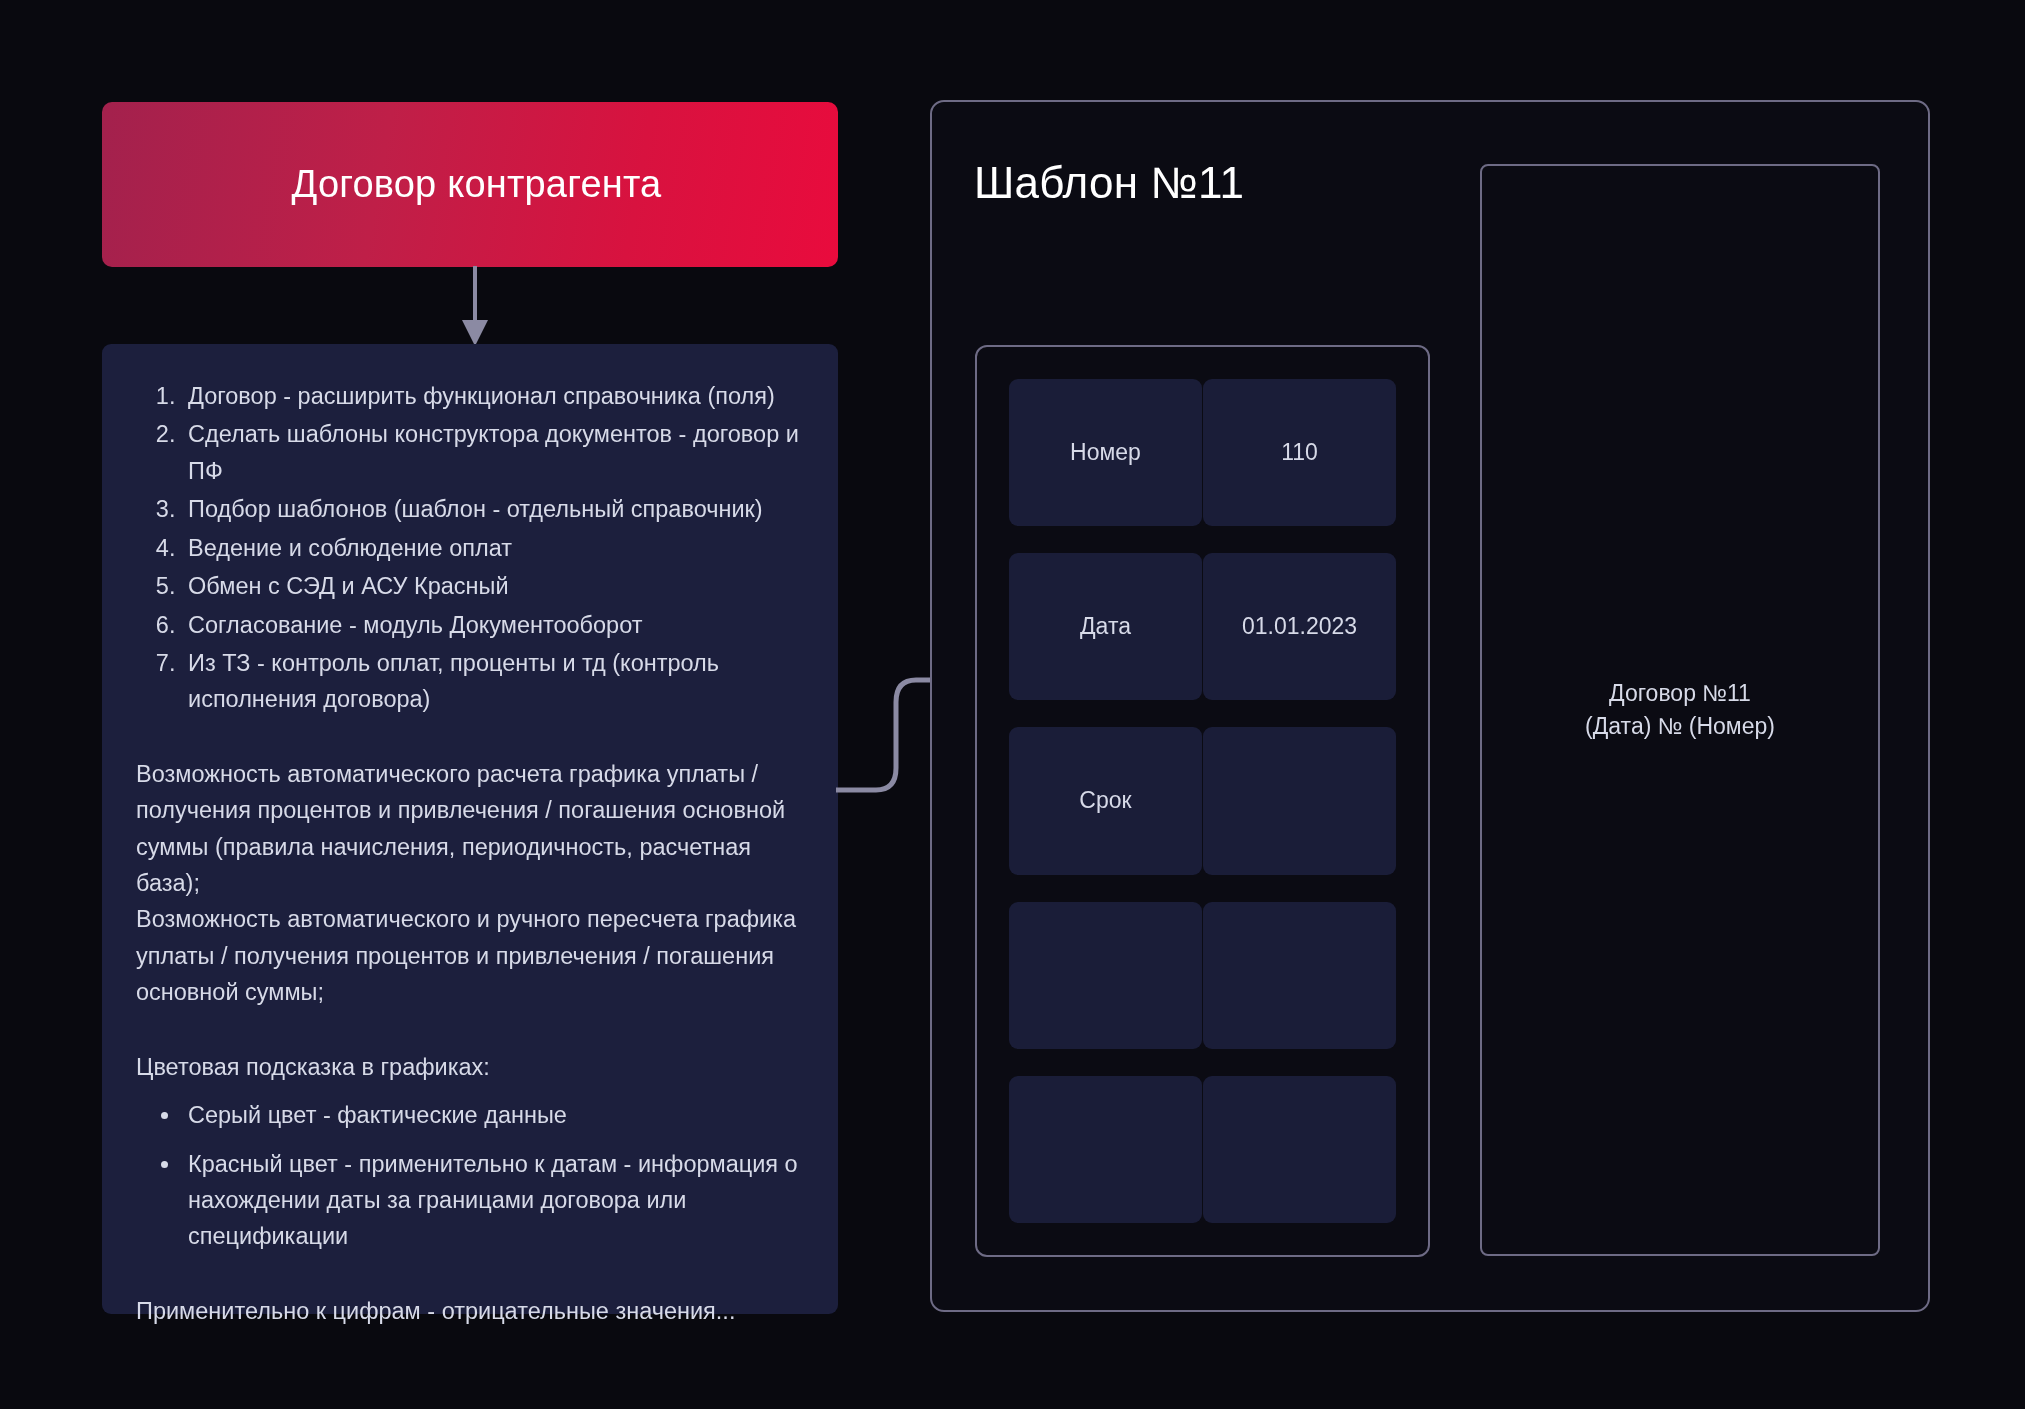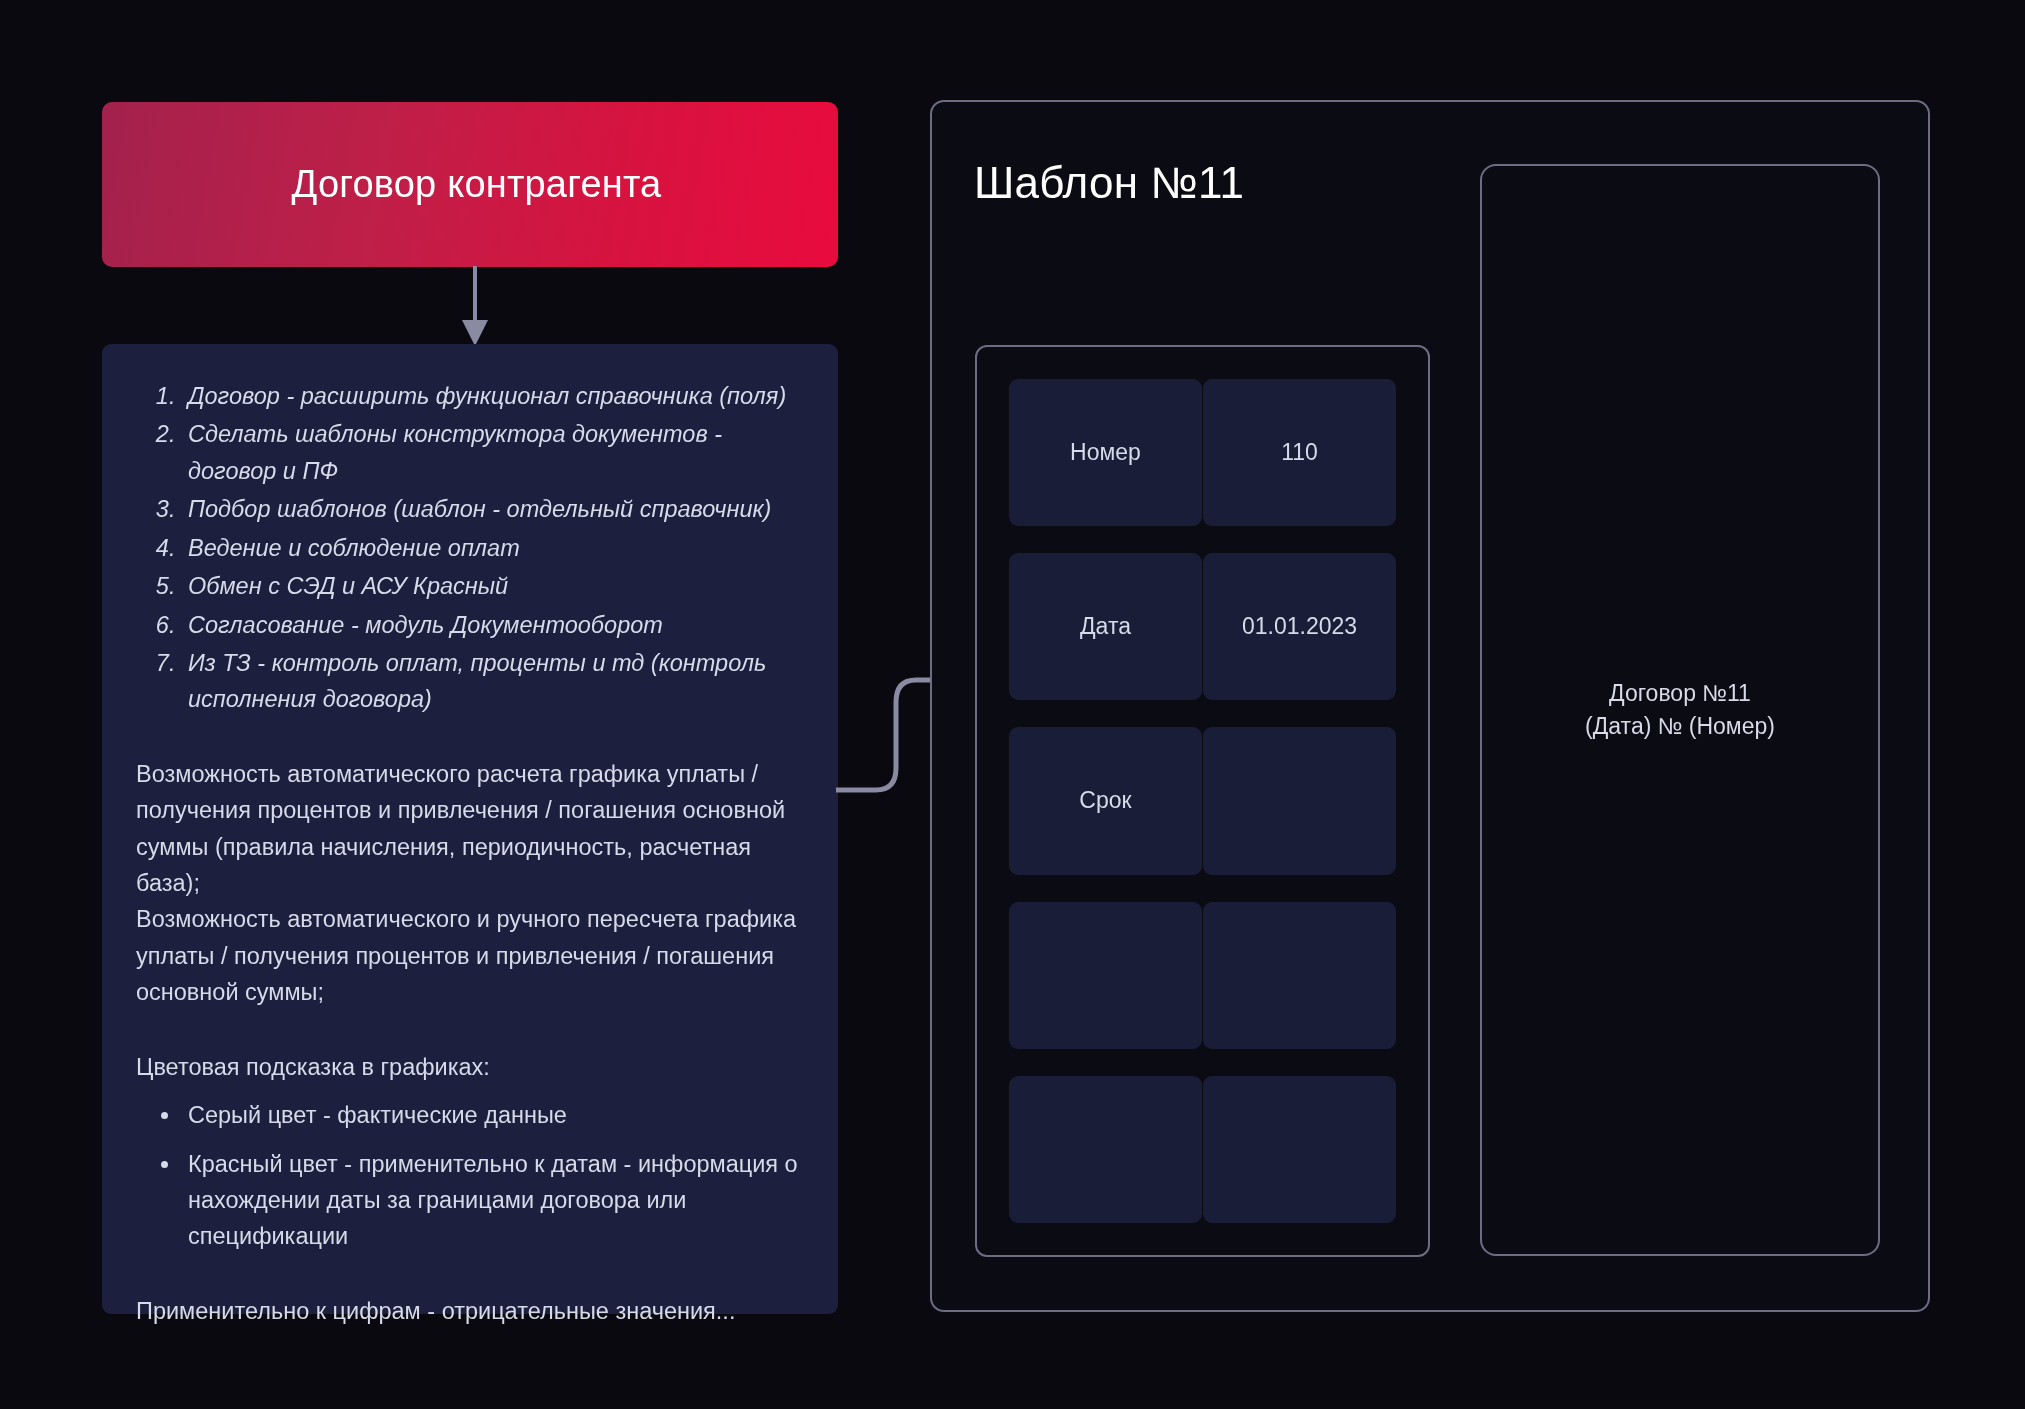--- a/index.html
+++ b/index.html
@@ -67,21 +67,20 @@
     box-sizing: border-box;
     padding: 34px 38px 30px 34px;
     color: #d7dae8;
     font-size: 23.5px;
     line-height: 1.55;
   }
   .body-panel ol {
     margin: 0 0 0 0;
     padding-left: 46px;
     list-style-position: outside;
-    font-style: italic;
   }
   .body-panel ol li {
     margin: 0 0 2px 0;
     padding-left: 6px;
   }
   .body-panel ul {
     margin: 0;
     padding-left: 46px;
     list-style-position: outside;
   }
@@ -152,21 +151,21 @@
     color: transparent;
   }
 
   .preview-frame {
     position: absolute;
     left: 548px;
     top: 62px;
     width: 400px;
     height: 1092px;
     border: 2px solid #6e6b85;
-    border-radius: 16px;
+    border-radius: 8px;
     box-sizing: border-box;
     display: flex;
     flex-direction: column;
     align-items: center;
     justify-content: center;
     color: #d7dae8;
     font-size: 23px;
     line-height: 1.45;
     text-align: center;
   }

